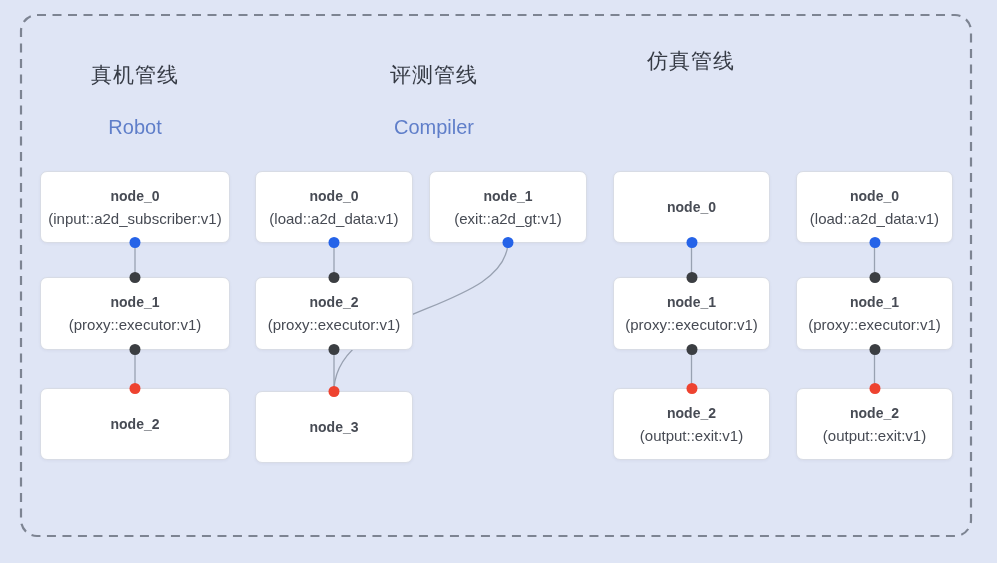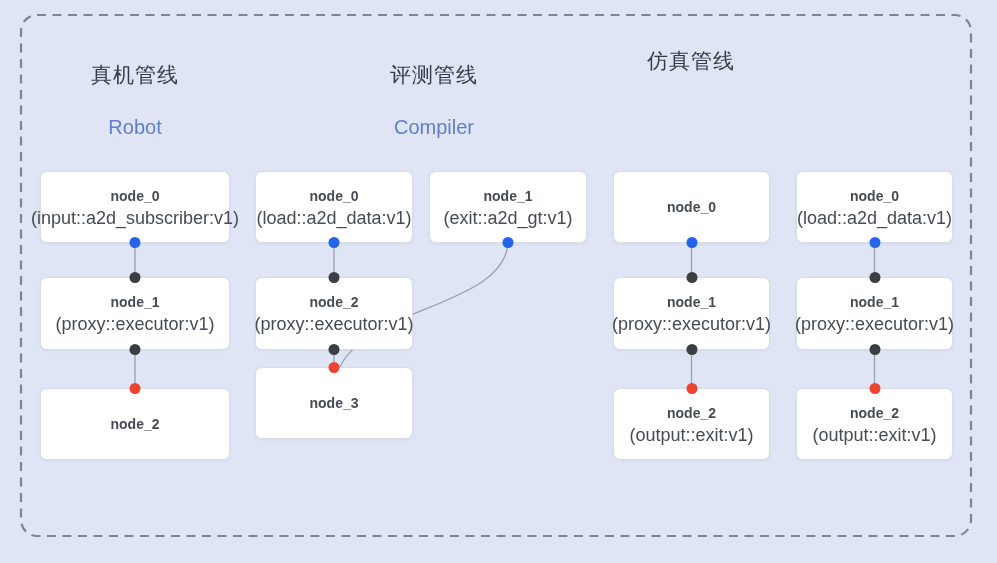--- a/index.html
+++ b/index.html
@@ -28,21 +28,21 @@
   }
 
   .node{
     position:absolute; box-sizing:border-box;
     background:var(--card-bg); border:1px solid var(--card-border);
     border-radius:7px; box-shadow:0 1px 3px rgba(60,70,110,0.06);
     display:flex; flex-direction:column; align-items:center; justify-content:center;
     gap:1px;
   }
   .node .nm{font-size:14px; color:var(--card-text); line-height:21px; white-space:nowrap;font-weight:bold;}
-  .node .tp{font-size:18px; color:var(--card-text); line-height:21px; white-space:nowrap;}
+  .node .tp{font-size:15px; color:var(--card-text); line-height:21px; white-space:nowrap;}
 
   .port{
     position:absolute; left:50%; width:11px; height:11px; border-radius:50%;
     transform:translateX(-50%);
   }
   .port.top{top:-6px;} .port.bottom{bottom:-6px;}
   .port.blue{background:var(--port-blue);}
   .port.dark{background:var(--port-dark);}
   .port.red{background:var(--port-red);}
 </style>
@@ -104,21 +104,21 @@
     <div class="nm">node_1</div>
     <div class="tp">(exit::a2d_gt:v1)</div>
     <span class="port bottom blue"></span>
   </div>
   <div class="node" style="left:255px; top:277px; width:158px; height:73px;">
     <div class="nm">node_2</div>
     <div class="tp">(proxy::executor:v1)</div>
     <span class="port top dark"></span>
     <span class="port bottom dark"></span>
   </div>
-  <div class="node" style="left:255px; top:367px; width:158px; height:72px;">
+  <div class="node" style="left:255px; top:391px; width:158px; height:72px;">
     <div class="nm">node_3</div>
     <span class="port top red"></span>
   </div>
 
   <div class="node" style="left:613px; top:171px; width:157px; height:72px;">
     <div class="nm">node_0</div>
     <span class="port bottom blue"></span>
   </div>
   <div class="node" style="left:613px; top:277px; width:157px; height:73px;">
     <div class="nm">node_1</div>

